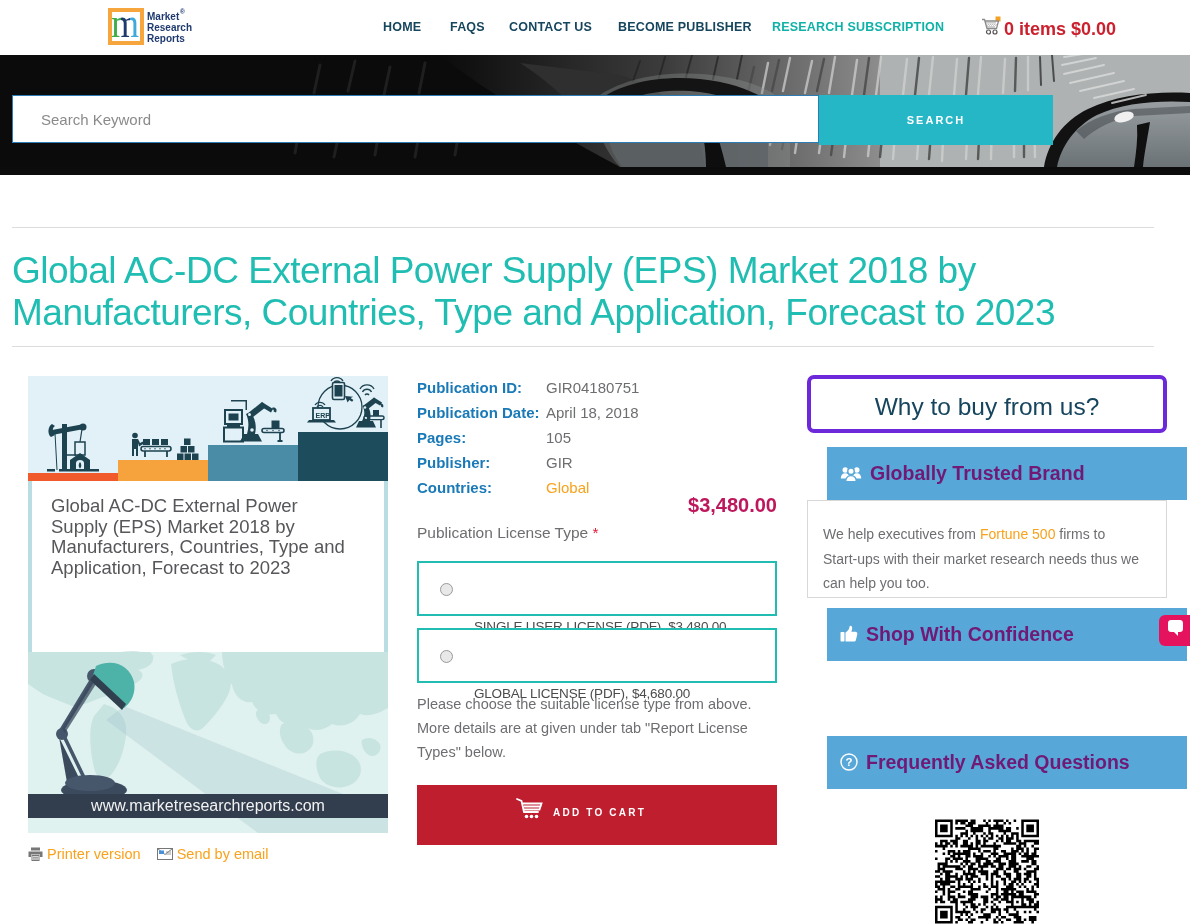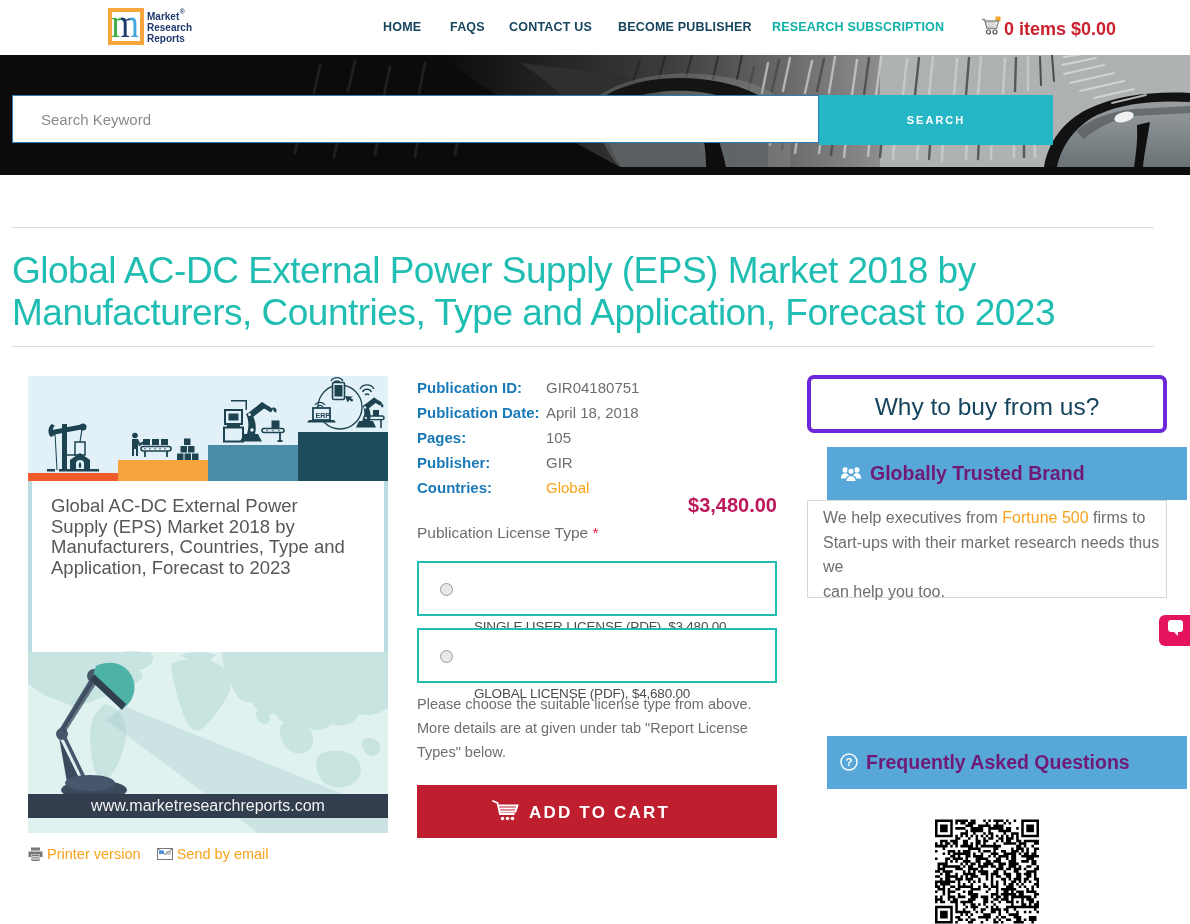--- a/index.html
+++ b/index.html
@@ -36,27 +36,27 @@
 #mid { position:absolute; left:417px; top:376px; width:360px; }
 .prow { position:absolute; left:0; font-size:15px; }
 .plab { color:#1a7ab8; font-weight:bold; }
 .pval { position:absolute; left:129px; color:#6d6e71; font-weight:normal; white-space:nowrap; }
 #price { position:absolute; left:0; top:118px; width:360px; text-align:right; color:#be185d; font-size:20px; font-weight:bold; }
 #pltype { position:absolute; left:0; top:148px; color:#6d6e71; font-size:15.5px; }
 .lic { position:absolute; left:0; width:360px; height:55px; border:2px solid #21bdb2; background:#fff; }
 .lictxt { position:absolute; left:55px; top:20px; color:#4b4b4d; font-size:13.5px; letter-spacing:-0.2px; white-space:nowrap;margin-top:36px; }
 .radio { position:absolute; left:21px; top:20px; width:13px; height:13px; border-radius:50%; border:1px solid #9a9a9a; background:#e8e8e8; }
 #lictext { position:absolute; left:0; top:316px; width:360px; color:#6d6e71; font-size:14.5px; line-height:24px; }
-#atc { position:absolute; left:0; top:409px; width:360px; height:53px; background:#bf1e2e; color:#fff; text-align:center; font-size:17px; font-weight:bold; letter-spacing:2.2px; line-height:53px; padding-right:32px; }
+#atc { position:absolute; left:0; top:409px; width:360px; height:60px; background:#bf1e2e; color:#fff; text-align:center; font-size:10px; font-weight:bold; letter-spacing:2.2px; line-height:53px; padding-right:32px; }
 
 
 #why { position:absolute; left:807px; top:375px; width:360px; height:58px; border:4px solid #6d28d9; border-radius:7px; color:#16455e; text-align:center; font-size:24.5px; line-height:55px; }
 .bluebar { position:absolute; left:807px; width:360px; height:53px; background:#57a7d9; color:#701a75; font-size:19.5px; font-weight:bold; line-height:53px;margin-left:20px; }
 .bluebar svg { vertical-align:middle; margin:-3px 8px 0 13px; }
-#gtbbox { position:absolute; left:807px; top:500px; width:360px; height:98px; background:#fff; border:1px solid #d8d8d8; color:#6d6e71; font-size:16px; line-height:24.5px; padding:5px 0 0 15px; }
+#gtbbox { position:absolute; left:807px; top:500px; width:360px; height:98px; background:#fff; border:1px solid #d8d8d8; color:#6d6e71; font-size:14px; line-height:24.5px; padding:21px 0 0 15px; }
 #gtbbox .f5 { color:#f9a21c; }
 #chat { position:absolute; left:1159px; top:615px; width:31px; height:31px; background:#e5135e; border-radius:6px 0 0 6px; }
 #qr { position:absolute; left:935px; top:819px; width:104px; height:105px; }
 </style>
 </head>
 <body>
 <div id="page">
 
 <div id="hdr">
   <div id="logo">
@@ -390,20 +390,26 @@
         <g fill="#fff">
 <circle cx="5.2" cy="5" r="2.7"></circle>
           <path d="M0.8,13.5 C0.8,10 2.7,8.2 5.2,8.2 C7.7,8.2 9.6,10 9.6,13.5 Z"></path>
 <circle cx="16.8" cy="5" r="2.7"></circle>
           <path d="M12.4,13.5 C12.4,10 14.3,8.2 16.8,8.2 C19.3,8.2 21.2,10 21.2,13.5 Z"></path>
 <circle cx="11" cy="6.2" r="3.2" stroke="#57a7d9" stroke-width="1.4"></circle>
 <path d="M5.7,16.8 C5.7,12.6 8,10.6 11,10.6 C14,10.6 16.3,12.6 16.3,16.8 Z" stroke="#57a7d9" stroke-width="1.4"></path>
 </g>
       </svg>Globally Trusted Brand</div>
 <div id="gtbbox">We help executives from <span class="f5">Fortune 500</span> firms to<br>Start-ups with their market research needs thus we<br>can help you too.</div>
+<div class="bluebar" style="top:608px"><svg width="18" height="18" viewBox="0 0 18 18">
+        <g fill="#fff">
+<rect x="0.5" y="7" width="4" height="9.5" rx="0.8"></rect>
+<path d="M5.5,16.5 L13.8,16.5 C14.9,16.5 15.7,15.9 15.9,14.9 L17.3,9.2 C17.6,7.9 16.7,6.8 15.4,6.8 L11.3,6.8 C11.3,6.8 12.2,4.6 12.2,3 C12.2,1.2 10.9,0.6 10.1,0.9 C9.5,1.1 9.4,1.6 9.4,2.3 C9.4,4.4 7.3,6.7 5.5,7.4 Z"></path>
+</g>
+      </svg>Shop With Confidence</div>
 <div class="bluebar" style="top:736px"><svg width="18" height="18" viewBox="0 0 18 18">
 <circle cx="9" cy="9" r="8" fill="none" stroke="#fff" stroke-width="1.4"></circle>
 <text x="9" y="13.2" text-anchor="middle" font-family="Liberation Sans" font-size="11.5" font-weight="bold" fill="#fff">?</text>
 </svg>Frequently Asked Questions</div>
 <div id="chat"><svg width="31" height="31" viewBox="0 0 31 31">
 <path d="M9,8 C9,6.3 10.4,5 12,5 L21,5 C22.7,5 24,6.3 24,8 L24,14 C24,15.7 22.7,17 21,17 L19,17 L19,21 L15,17 L12,17 C10.4,17 9,15.7 9,14 Z" fill="#fff"></path>
 </svg></div>
 <div id="qr"><svg width="104" height="105" viewBox="0 0 104 104">
         <rect width="104" height="104" fill="#fff"></rect>
         <path d="M0.0 0.0h17.76v2.54h-17.76zM20.29 0.0h12.68v2.54h-12.68zM35.51 0.0h5.07v2.54h-5.07zM48.2 0.0h2.54v2.54h-2.54zM53.27 0.0h2.54v2.54h-2.54zM58.34 0.0h10.15v2.54h-10.15zM71.02 0.0h2.54v2.54h-2.54zM78.63 0.0h2.54v2.54h-2.54zM86.24 0.0h17.76v2.54h-17.76zM0.0 2.54h2.54v2.54h-2.54zM15.22 2.54h2.54v2.54h-2.54zM20.29 2.54h2.54v2.54h-2.54zM25.37 2.54h5.07v2.54h-5.07zM32.98 2.54h7.61v2.54h-7.61zM50.73 2.54h2.54v2.54h-2.54zM60.88 2.54h2.54v2.54h-2.54zM68.49 2.54h2.54v2.54h-2.54zM73.56 2.54h2.54v2.54h-2.54zM86.24 2.54h2.54v2.54h-2.54zM101.46 2.54h2.54v2.54h-2.54zM0.0 5.07h2.54v2.54h-2.54zM5.07 5.07h7.61v2.54h-7.61zM15.22 5.07h2.54v2.54h-2.54zM30.44 5.07h7.61v2.54h-7.61zM43.12 5.07h12.68v2.54h-12.68zM58.34 5.07h10.15v2.54h-10.15zM86.24 5.07h2.54v2.54h-2.54zM91.32 5.07h7.61v2.54h-7.61zM101.46 5.07h2.54v2.54h-2.54zM0.0 7.61h2.54v2.54h-2.54zM5.07 7.61h7.61v2.54h-7.61zM15.22 7.61h2.54v2.54h-2.54zM20.29 7.61h10.15v2.54h-10.15zM35.51 7.61h12.68v2.54h-12.68zM53.27 7.61h15.22v2.54h-15.22zM71.02 7.61h5.07v2.54h-5.07zM81.17 7.61h2.54v2.54h-2.54zM86.24 7.61h2.54v2.54h-2.54zM91.32 7.61h7.61v2.54h-7.61zM101.46 7.61h2.54v2.54h-2.54zM0.0 10.15h2.54v2.54h-2.54zM5.07 10.15h7.61v2.54h-7.61zM15.22 10.15h2.54v2.54h-2.54zM30.44 10.15h2.54v2.54h-2.54zM35.51 10.15h12.68v2.54h-12.68zM53.27 10.15h2.54v2.54h-2.54zM63.41 10.15h12.68v2.54h-12.68zM86.24 10.15h2.54v2.54h-2.54zM91.32 10.15h7.61v2.54h-7.61zM101.46 10.15h2.54v2.54h-2.54zM0.0 12.68h2.54v2.54h-2.54zM15.22 12.68h2.54v2.54h-2.54zM25.37 12.68h7.61v2.54h-7.61zM38.05 12.68h2.54v2.54h-2.54zM48.2 12.68h2.54v2.54h-2.54zM53.27 12.68h5.07v2.54h-5.07zM68.49 12.68h2.54v2.54h-2.54zM76.1 12.68h7.61v2.54h-7.61zM86.24 12.68h2.54v2.54h-2.54zM101.46 12.68h2.54v2.54h-2.54zM0.0 15.22h17.76v2.54h-17.76zM20.29 15.22h2.54v2.54h-2.54zM25.37 15.22h2.54v2.54h-2.54zM30.44 15.22h2.54v2.54h-2.54zM35.51 15.22h2.54v2.54h-2.54zM40.59 15.22h2.54v2.54h-2.54zM45.66 15.22h2.54v2.54h-2.54zM50.73 15.22h2.54v2.54h-2.54zM55.8 15.22h2.54v2.54h-2.54zM60.88 15.22h2.54v2.54h-2.54zM65.95 15.22h2.54v2.54h-2.54zM71.02 15.22h2.54v2.54h-2.54zM76.1 15.22h2.54v2.54h-2.54zM81.17 15.22h2.54v2.54h-2.54zM86.24 15.22h17.76v2.54h-17.76zM20.29 17.76h5.07v2.54h-5.07zM32.98 17.76h2.54v2.54h-2.54zM40.59 17.76h2.54v2.54h-2.54zM48.2 17.76h2.54v2.54h-2.54zM53.27 17.76h5.07v2.54h-5.07zM63.41 17.76h5.07v2.54h-5.07zM71.02 17.76h7.61v2.54h-7.61zM81.17 17.76h2.54v2.54h-2.54zM5.07 20.29h7.61v2.54h-7.61zM15.22 20.29h7.61v2.54h-7.61zM27.9 20.29h5.07v2.54h-5.07zM40.59 20.29h5.07v2.54h-5.07zM48.2 20.29h5.07v2.54h-5.07zM60.88 20.29h2.54v2.54h-2.54zM65.95 20.29h2.54v2.54h-2.54zM71.02 20.29h5.07v2.54h-5.07zM81.17 20.29h5.07v2.54h-5.07zM88.78 20.29h15.22v2.54h-15.22zM0.0 22.83h2.54v2.54h-2.54zM5.07 22.83h2.54v2.54h-2.54zM10.15 22.83h5.07v2.54h-5.07zM17.76 22.83h5.07v2.54h-5.07zM27.9 22.83h5.07v2.54h-5.07zM35.51 22.83h2.54v2.54h-2.54zM40.59 22.83h5.07v2.54h-5.07zM48.2 22.83h2.54v2.54h-2.54zM58.34 22.83h2.54v2.54h-2.54zM68.49 22.83h12.68v2.54h-12.68zM83.71 22.83h7.61v2.54h-7.61zM98.93 22.83h5.07v2.54h-5.07zM0.0 25.37h12.68v2.54h-12.68zM15.22 25.37h2.54v2.54h-2.54zM20.29 25.37h2.54v2.54h-2.54zM25.37 25.37h12.68v2.54h-12.68zM40.59 25.37h2.54v2.54h-2.54zM45.66 25.37h20.29v2.54h-20.29zM81.17 25.37h5.07v2.54h-5.07zM88.78 25.37h2.54v2.54h-2.54zM96.39 25.37h2.54v2.54h-2.54zM7.61 27.9h2.54v2.54h-2.54zM32.98 27.9h12.68v2.54h-12.68zM58.34 27.9h5.07v2.54h-5.07zM76.1 27.9h2.54v2.54h-2.54zM81.17 27.9h7.61v2.54h-7.61zM91.32 27.9h2.54v2.54h-2.54zM98.93 27.9h5.07v2.54h-5.07zM0.0 30.44h2.54v2.54h-2.54zM12.68 30.44h7.61v2.54h-7.61zM22.83 30.44h2.54v2.54h-2.54zM27.9 30.44h7.61v2.54h-7.61zM43.12 30.44h2.54v2.54h-2.54zM48.2 30.44h7.61v2.54h-7.61zM58.34 30.44h2.54v2.54h-2.54zM65.95 30.44h5.07v2.54h-5.07zM76.1 30.44h7.61v2.54h-7.61zM86.24 30.44h2.54v2.54h-2.54zM91.32 30.44h2.54v2.54h-2.54zM98.93 30.44h2.54v2.54h-2.54zM7.61 32.98h2.54v2.54h-2.54zM12.68 32.98h2.54v2.54h-2.54zM17.76 32.98h17.76v2.54h-17.76zM38.05 32.98h2.54v2.54h-2.54zM45.66 32.98h2.54v2.54h-2.54zM55.8 32.98h7.61v2.54h-7.61zM68.49 32.98h12.68v2.54h-12.68zM83.71 32.98h2.54v2.54h-2.54zM88.78 32.98h5.07v2.54h-5.07zM96.39 32.98h5.07v2.54h-5.07zM15.22 35.51h5.07v2.54h-5.07zM22.83 35.51h2.54v2.54h-2.54zM30.44 35.51h5.07v2.54h-5.07zM38.05 35.51h10.15v2.54h-10.15zM53.27 35.51h2.54v2.54h-2.54zM58.34 35.51h2.54v2.54h-2.54zM63.41 35.51h10.15v2.54h-10.15zM76.1 35.51h5.07v2.54h-5.07zM86.24 35.51h17.76v2.54h-17.76zM0.0 38.05h2.54v2.54h-2.54zM10.15 38.05h5.07v2.54h-5.07zM17.76 38.05h10.15v2.54h-10.15zM30.44 38.05h2.54v2.54h-2.54zM40.59 38.05h12.68v2.54h-12.68zM60.88 38.05h5.07v2.54h-5.07zM71.02 38.05h2.54v2.54h-2.54zM76.1 38.05h5.07v2.54h-5.07zM91.32 38.05h7.61v2.54h-7.61zM10.15 40.59h2.54v2.54h-2.54zM15.22 40.59h2.54v2.54h-2.54zM20.29 40.59h2.54v2.54h-2.54zM27.9 40.59h7.61v2.54h-7.61zM40.59 40.59h5.07v2.54h-5.07zM50.73 40.59h5.07v2.54h-5.07zM58.34 40.59h7.61v2.54h-7.61zM73.56 40.59h7.61v2.54h-7.61zM86.24 40.59h7.61v2.54h-7.61zM96.39 40.59h5.07v2.54h-5.07zM2.54 43.12h10.15v2.54h-10.15zM25.37 43.12h2.54v2.54h-2.54zM30.44 43.12h2.54v2.54h-2.54zM35.51 43.12h5.07v2.54h-5.07zM43.12 43.12h2.54v2.54h-2.54zM48.2 43.12h10.15v2.54h-10.15zM63.41 43.12h7.61v2.54h-7.61zM73.56 43.12h10.15v2.54h-10.15zM96.39 43.12h5.07v2.54h-5.07zM2.54 45.66h2.54v2.54h-2.54zM7.61 45.66h17.76v2.54h-17.76zM27.9 45.66h2.54v2.54h-2.54zM32.98 45.66h5.07v2.54h-5.07zM43.12 45.66h10.15v2.54h-10.15zM55.8 45.66h5.07v2.54h-5.07zM63.41 45.66h5.07v2.54h-5.07zM73.56 45.66h7.61v2.54h-7.61zM83.71 45.66h2.54v2.54h-2.54zM91.32 45.66h5.07v2.54h-5.07zM101.46 45.66h2.54v2.54h-2.54zM2.54 48.2h7.61v2.54h-7.61zM20.29 48.2h7.61v2.54h-7.61zM32.98 48.2h10.15v2.54h-10.15zM45.66 48.2h2.54v2.54h-2.54zM60.88 48.2h7.61v2.54h-7.61zM71.02 48.2h5.07v2.54h-5.07zM78.63 48.2h7.61v2.54h-7.61zM88.78 48.2h2.54v2.54h-2.54zM98.93 48.2h5.07v2.54h-5.07zM0.0 50.73h5.07v2.54h-5.07zM7.61 50.73h10.15v2.54h-10.15zM27.9 50.73h2.54v2.54h-2.54zM32.98 50.73h2.54v2.54h-2.54zM38.05 50.73h2.54v2.54h-2.54zM43.12 50.73h10.15v2.54h-10.15zM58.34 50.73h5.07v2.54h-5.07zM68.49 50.73h2.54v2.54h-2.54zM78.63 50.73h5.07v2.54h-5.07zM91.32 50.73h10.15v2.54h-10.15zM5.07 53.27h2.54v2.54h-2.54zM10.15 53.27h5.07v2.54h-5.07zM20.29 53.27h2.54v2.54h-2.54zM27.9 53.27h12.68v2.54h-12.68zM45.66 53.27h7.61v2.54h-7.61zM55.8 53.27h7.61v2.54h-7.61zM68.49 53.27h7.61v2.54h-7.61zM81.17 53.27h5.07v2.54h-5.07zM88.78 53.27h7.61v2.54h-7.61zM98.93 53.27h2.54v2.54h-2.54zM0.0 55.8h5.07v2.54h-5.07zM10.15 55.8h12.68v2.54h-12.68zM25.37 55.8h2.54v2.54h-2.54zM30.44 55.8h2.54v2.54h-2.54zM35.51 55.8h7.61v2.54h-7.61zM50.73 55.8h2.54v2.54h-2.54zM55.8 55.8h2.54v2.54h-2.54zM60.88 55.8h5.07v2.54h-5.07zM71.02 55.8h5.07v2.54h-5.07zM81.17 55.8h5.07v2.54h-5.07zM91.32 55.8h5.07v2.54h-5.07zM98.93 55.8h2.54v2.54h-2.54zM5.07 58.34h2.54v2.54h-2.54zM10.15 58.34h5.07v2.54h-5.07zM20.29 58.34h7.61v2.54h-7.61zM30.44 58.34h7.61v2.54h-7.61zM43.12 58.34h2.54v2.54h-2.54zM50.73 58.34h2.54v2.54h-2.54zM55.8 58.34h2.54v2.54h-2.54zM65.95 58.34h5.07v2.54h-5.07zM73.56 58.34h2.54v2.54h-2.54zM78.63 58.34h7.61v2.54h-7.61zM88.78 58.34h5.07v2.54h-5.07zM98.93 58.34h5.07v2.54h-5.07zM0.0 60.88h20.29v2.54h-20.29zM22.83 60.88h2.54v2.54h-2.54zM32.98 60.88h2.54v2.54h-2.54zM38.05 60.88h2.54v2.54h-2.54zM43.12 60.88h2.54v2.54h-2.54zM55.8 60.88h2.54v2.54h-2.54zM60.88 60.88h2.54v2.54h-2.54zM68.49 60.88h2.54v2.54h-2.54zM76.1 60.88h5.07v2.54h-5.07zM83.71 60.88h2.54v2.54h-2.54zM88.78 60.88h2.54v2.54h-2.54zM93.85 60.88h2.54v2.54h-2.54zM101.46 60.88h2.54v2.54h-2.54zM0.0 63.41h2.54v2.54h-2.54zM5.07 63.41h10.15v2.54h-10.15zM22.83 63.41h2.54v2.54h-2.54zM27.9 63.41h2.54v2.54h-2.54zM35.51 63.41h2.54v2.54h-2.54zM48.2 63.41h2.54v2.54h-2.54zM55.8 63.41h2.54v2.54h-2.54zM60.88 63.41h2.54v2.54h-2.54zM68.49 63.41h2.54v2.54h-2.54zM73.56 63.41h5.07v2.54h-5.07zM81.17 63.41h2.54v2.54h-2.54zM86.24 63.41h2.54v2.54h-2.54zM98.93 63.41h5.07v2.54h-5.07zM0.0 65.95h5.07v2.54h-5.07zM7.61 65.95h2.54v2.54h-2.54zM15.22 65.95h5.07v2.54h-5.07zM22.83 65.95h15.22v2.54h-15.22zM43.12 65.95h2.54v2.54h-2.54zM48.2 65.95h5.07v2.54h-5.07zM55.8 65.95h7.61v2.54h-7.61zM71.02 65.95h7.61v2.54h-7.61zM83.71 65.95h2.54v2.54h-2.54zM88.78 65.95h2.54v2.54h-2.54zM96.39 65.95h2.54v2.54h-2.54zM101.46 65.95h2.54v2.54h-2.54zM2.54 68.49h7.61v2.54h-7.61zM12.68 68.49h2.54v2.54h-2.54zM20.29 68.49h5.07v2.54h-5.07zM35.51 68.49h10.15v2.54h-10.15zM53.27 68.49h2.54v2.54h-2.54zM60.88 68.49h2.54v2.54h-2.54zM65.95 68.49h15.22v2.54h-15.22zM91.32 68.49h2.54v2.54h-2.54zM96.39 68.49h2.54v2.54h-2.54zM0.0 71.02h2.54v2.54h-2.54zM7.61 71.02h2.54v2.54h-2.54zM12.68 71.02h7.61v2.54h-7.61zM27.9 71.02h2.54v2.54h-2.54zM32.98 71.02h5.07v2.54h-5.07zM50.73 71.02h2.54v2.54h-2.54zM60.88 71.02h2.54v2.54h-2.54zM68.49 71.02h5.07v2.54h-5.07zM76.1 71.02h2.54v2.54h-2.54zM81.17 71.02h7.61v2.54h-7.61zM91.32 71.02h10.15v2.54h-10.15zM7.61 73.56h2.54v2.54h-2.54zM12.68 73.56h2.54v2.54h-2.54zM22.83 73.56h2.54v2.54h-2.54zM32.98 73.56h10.15v2.54h-10.15zM55.8 73.56h7.61v2.54h-7.61zM65.95 73.56h15.22v2.54h-15.22zM83.71 73.56h5.07v2.54h-5.07zM98.93 73.56h5.07v2.54h-5.07zM0.0 76.1h2.54v2.54h-2.54zM5.07 76.1h2.54v2.54h-2.54zM12.68 76.1h7.61v2.54h-7.61zM22.83 76.1h7.61v2.54h-7.61zM35.51 76.1h7.61v2.54h-7.61zM45.66 76.1h7.61v2.54h-7.61zM55.8 76.1h2.54v2.54h-2.54zM60.88 76.1h5.07v2.54h-5.07zM68.49 76.1h5.07v2.54h-5.07zM76.1 76.1h20.29v2.54h-20.29zM98.93 76.1h2.54v2.54h-2.54zM0.0 78.63h7.61v2.54h-7.61zM12.68 78.63h2.54v2.54h-2.54zM17.76 78.63h5.07v2.54h-5.07zM32.98 78.63h7.61v2.54h-7.61zM48.2 78.63h5.07v2.54h-5.07zM58.34 78.63h5.07v2.54h-5.07zM65.95 78.63h7.61v2.54h-7.61zM76.1 78.63h2.54v2.54h-2.54zM86.24 78.63h2.54v2.54h-2.54zM91.32 78.63h7.61v2.54h-7.61zM0.0 81.17h2.54v2.54h-2.54zM5.07 81.17h5.07v2.54h-5.07zM15.22 81.17h7.61v2.54h-7.61zM25.37 81.17h12.68v2.54h-12.68zM48.2 81.17h5.07v2.54h-5.07zM55.8 81.17h2.54v2.54h-2.54zM63.41 81.17h2.54v2.54h-2.54zM71.02 81.17h7.61v2.54h-7.61zM81.17 81.17h2.54v2.54h-2.54zM86.24 81.17h2.54v2.54h-2.54zM93.85 81.17h5.07v2.54h-5.07zM101.46 81.17h2.54v2.54h-2.54zM20.29 83.71h2.54v2.54h-2.54zM27.9 83.71h2.54v2.54h-2.54zM35.51 83.71h5.07v2.54h-5.07zM43.12 83.71h2.54v2.54h-2.54zM48.2 83.71h2.54v2.54h-2.54zM58.34 83.71h2.54v2.54h-2.54zM76.1 83.71h2.54v2.54h-2.54zM86.24 83.71h5.07v2.54h-5.07zM93.85 83.71h2.54v2.54h-2.54zM98.93 83.71h5.07v2.54h-5.07zM0.0 86.24h17.76v2.54h-17.76zM20.29 86.24h2.54v2.54h-2.54zM30.44 86.24h2.54v2.54h-2.54zM35.51 86.24h7.61v2.54h-7.61zM50.73 86.24h2.54v2.54h-2.54zM55.8 86.24h2.54v2.54h-2.54zM60.88 86.24h2.54v2.54h-2.54zM71.02 86.24h32.98v2.54h-32.98zM0.0 88.78h2.54v2.54h-2.54zM15.22 88.78h2.54v2.54h-2.54zM20.29 88.78h2.54v2.54h-2.54zM27.9 88.78h2.54v2.54h-2.54zM38.05 88.78h2.54v2.54h-2.54zM45.66 88.78h5.07v2.54h-5.07zM55.8 88.78h10.15v2.54h-10.15zM68.49 88.78h5.07v2.54h-5.07zM78.63 88.78h2.54v2.54h-2.54zM98.93 88.78h2.54v2.54h-2.54zM0.0 91.32h2.54v2.54h-2.54zM5.07 91.32h7.61v2.54h-7.61zM15.22 91.32h2.54v2.54h-2.54zM20.29 91.32h15.22v2.54h-15.22zM40.59 91.32h2.54v2.54h-2.54zM45.66 91.32h2.54v2.54h-2.54zM55.8 91.32h5.07v2.54h-5.07zM63.41 91.32h2.54v2.54h-2.54zM71.02 91.32h2.54v2.54h-2.54zM81.17 91.32h2.54v2.54h-2.54zM88.78 91.32h2.54v2.54h-2.54zM93.85 91.32h2.54v2.54h-2.54zM101.46 91.32h2.54v2.54h-2.54zM0.0 93.85h2.54v2.54h-2.54zM5.07 93.85h7.61v2.54h-7.61zM15.22 93.85h2.54v2.54h-2.54zM25.37 93.85h2.54v2.54h-2.54zM30.44 93.85h2.54v2.54h-2.54zM35.51 93.85h2.54v2.54h-2.54zM48.2 93.85h7.61v2.54h-7.61zM63.41 93.85h2.54v2.54h-2.54zM73.56 93.85h10.15v2.54h-10.15zM0.0 96.39h2.54v2.54h-2.54zM5.07 96.39h7.61v2.54h-7.61zM15.22 96.39h2.54v2.54h-2.54zM20.29 96.39h5.07v2.54h-5.07zM32.98 96.39h2.54v2.54h-2.54zM43.12 96.39h12.68v2.54h-12.68zM60.88 96.39h2.54v2.54h-2.54zM65.95 96.39h5.07v2.54h-5.07zM78.63 96.39h7.61v2.54h-7.61zM93.85 96.39h7.61v2.54h-7.61zM0.0 98.93h2.54v2.54h-2.54zM15.22 98.93h2.54v2.54h-2.54zM22.83 98.93h5.07v2.54h-5.07zM30.44 98.93h2.54v2.54h-2.54zM35.51 98.93h5.07v2.54h-5.07zM50.73 98.93h2.54v2.54h-2.54zM58.34 98.93h2.54v2.54h-2.54zM63.41 98.93h2.54v2.54h-2.54zM71.02 98.93h5.07v2.54h-5.07zM81.17 98.93h5.07v2.54h-5.07zM88.78 98.93h2.54v2.54h-2.54zM93.85 98.93h7.61v2.54h-7.61zM0.0 101.46h17.76v2.54h-17.76zM20.29 101.46h2.54v2.54h-2.54zM32.98 101.46h5.07v2.54h-5.07zM45.66 101.46h2.54v2.54h-2.54zM58.34 101.46h5.07v2.54h-5.07zM65.95 101.46h2.54v2.54h-2.54zM78.63 101.46h10.15v2.54h-10.15zM96.39 101.46h2.54v2.54h-2.54z" fill="#000"></path>

